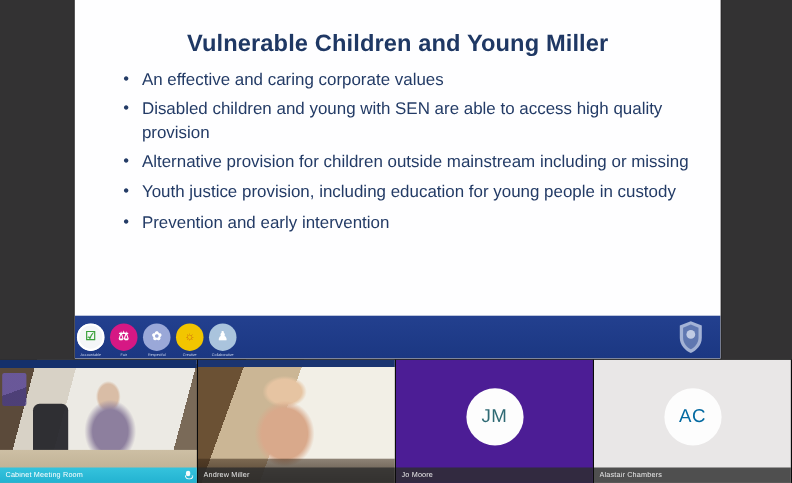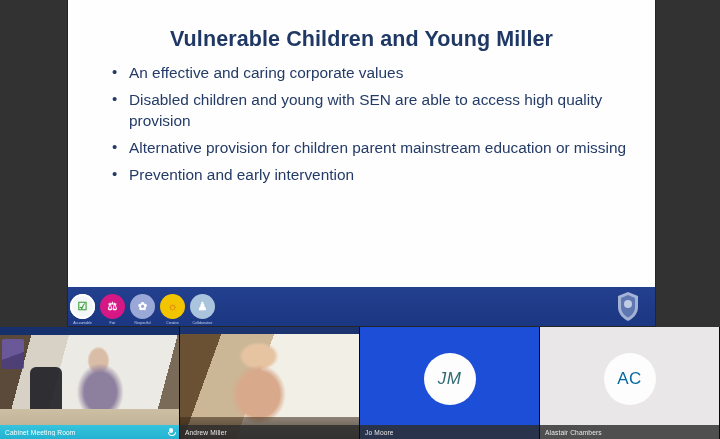--- a/index.html
+++ b/index.html
@@ -257,21 +257,21 @@
       linear-gradient(110deg, #6b5134 0 20%, #cbb695 20% 44%, #f2efe6 44% 100%);
   }
   .v2::after {
     content: "";
     position: absolute;
     left: 0; bottom: 0; width: 100%; height: 22px;
     background: linear-gradient(180deg, rgba(60,42,26,0.55), rgba(40,28,16,0.8));
   }
 
   
-  .v-avatar { background: #1d4ed8; font-style: italic; }
+  .v-avatar { background: #4c1d95; }
   .v-avatar-2 { background: #e9e7e7; }
 
   .avatar {
     position: absolute;
     left: 50%; top: 46%;
     transform: translate(-50%, -50%);
     width: 52px;
     height: 52px;
     border-radius: 50%;
     background: #fdfdfd;
@@ -336,21 +336,22 @@
 
   <div class="stage">
     <div class="slide">
 
       <div class="slide-inner">
         <div class="slide-title">Vulnerable Children and Young Miller</div>
 
         <ul class="bullets">
           <li>An effective and caring corporate values</li>
           <li>Disabled children and young with SEN are able to access high quality provision</li>
-          <li>Alternative provision for children parent mainstream education or missing</li>
+          <li>Alternative provision for children outside mainstream including or missing</li>
+          <li>Youth justice provision, including education for young people in custody</li>
           <li>Prevention and early intervention</li>
         </ul>
       </div>
 
       <div class="slide-footer">
 
 
         <div class="footer-icons">
           <div class="fi fi-1">
             <span class="glyph">☑</span>

